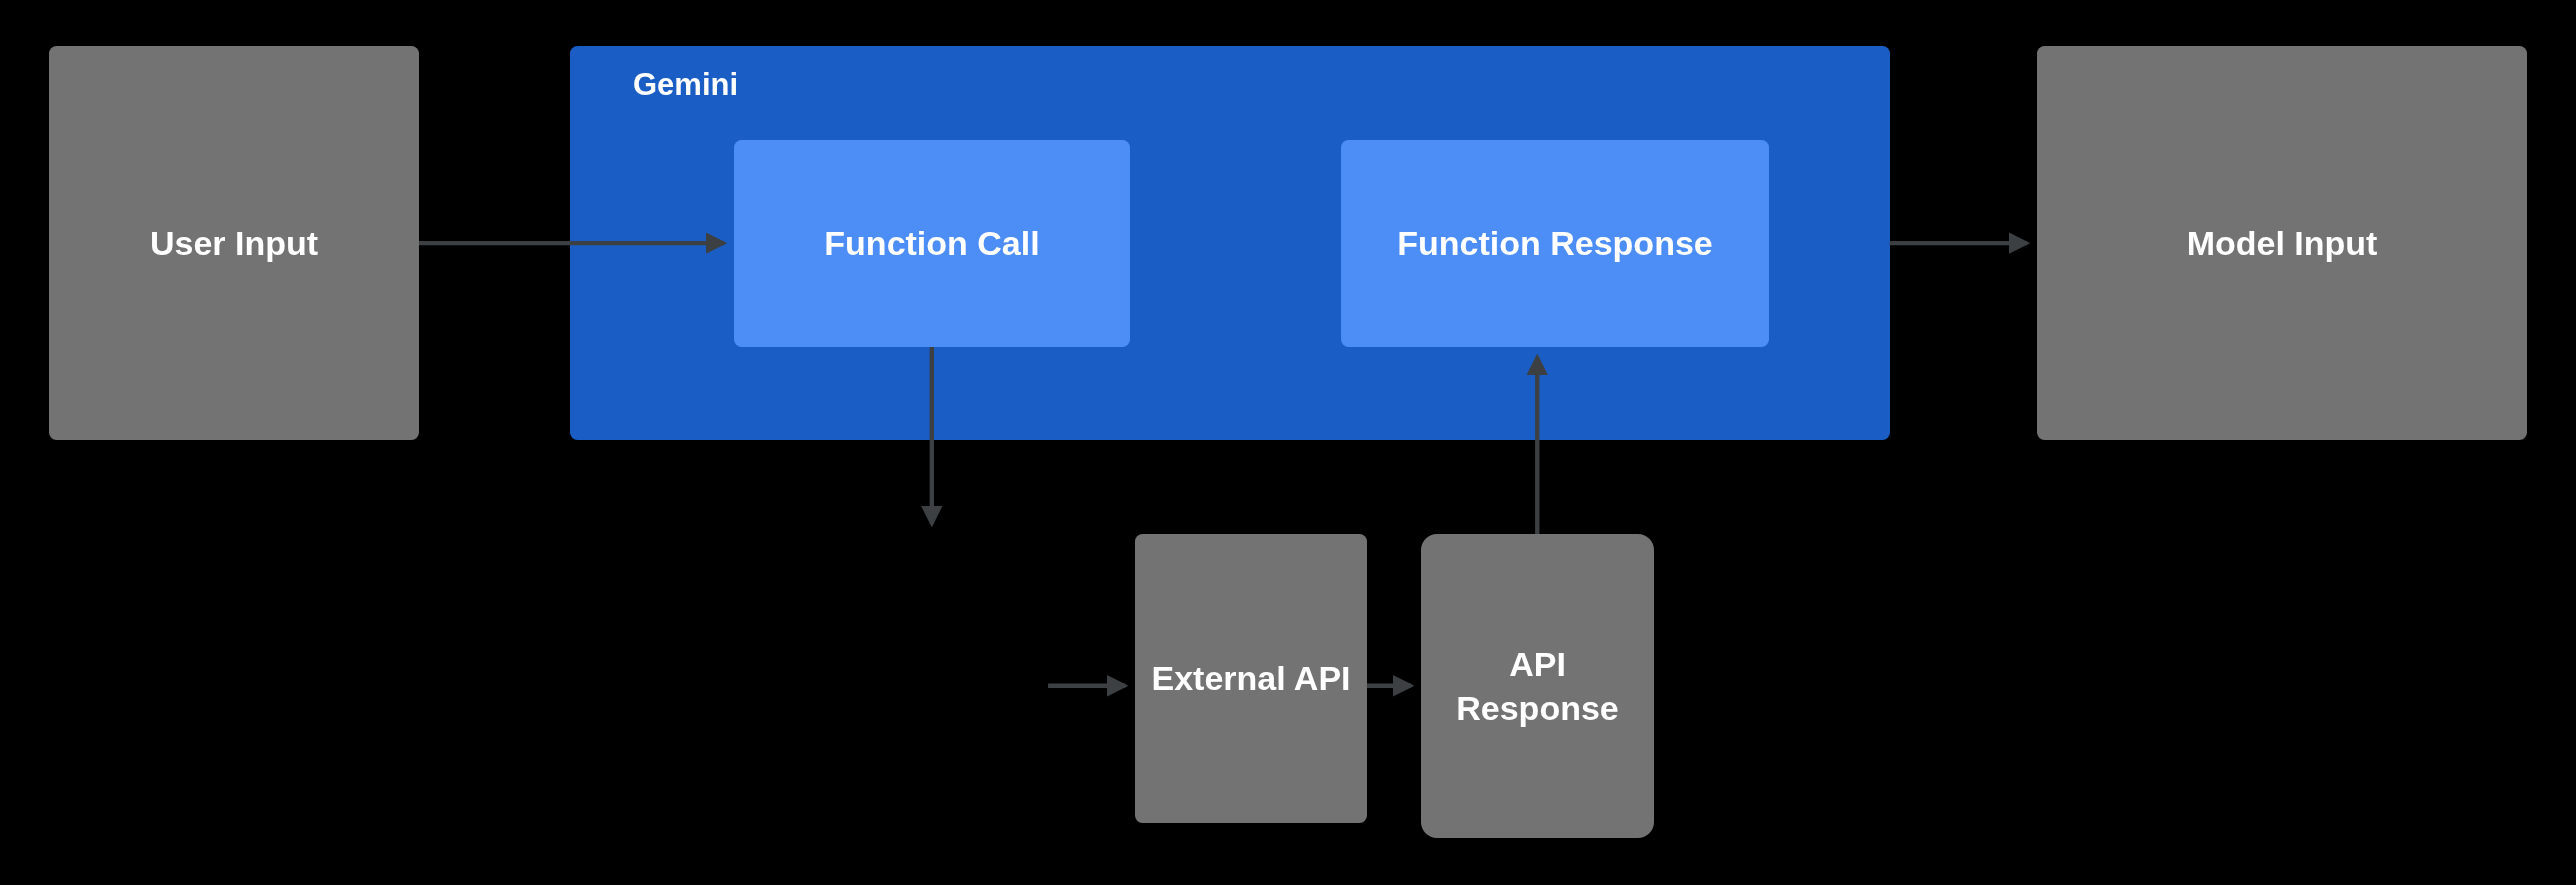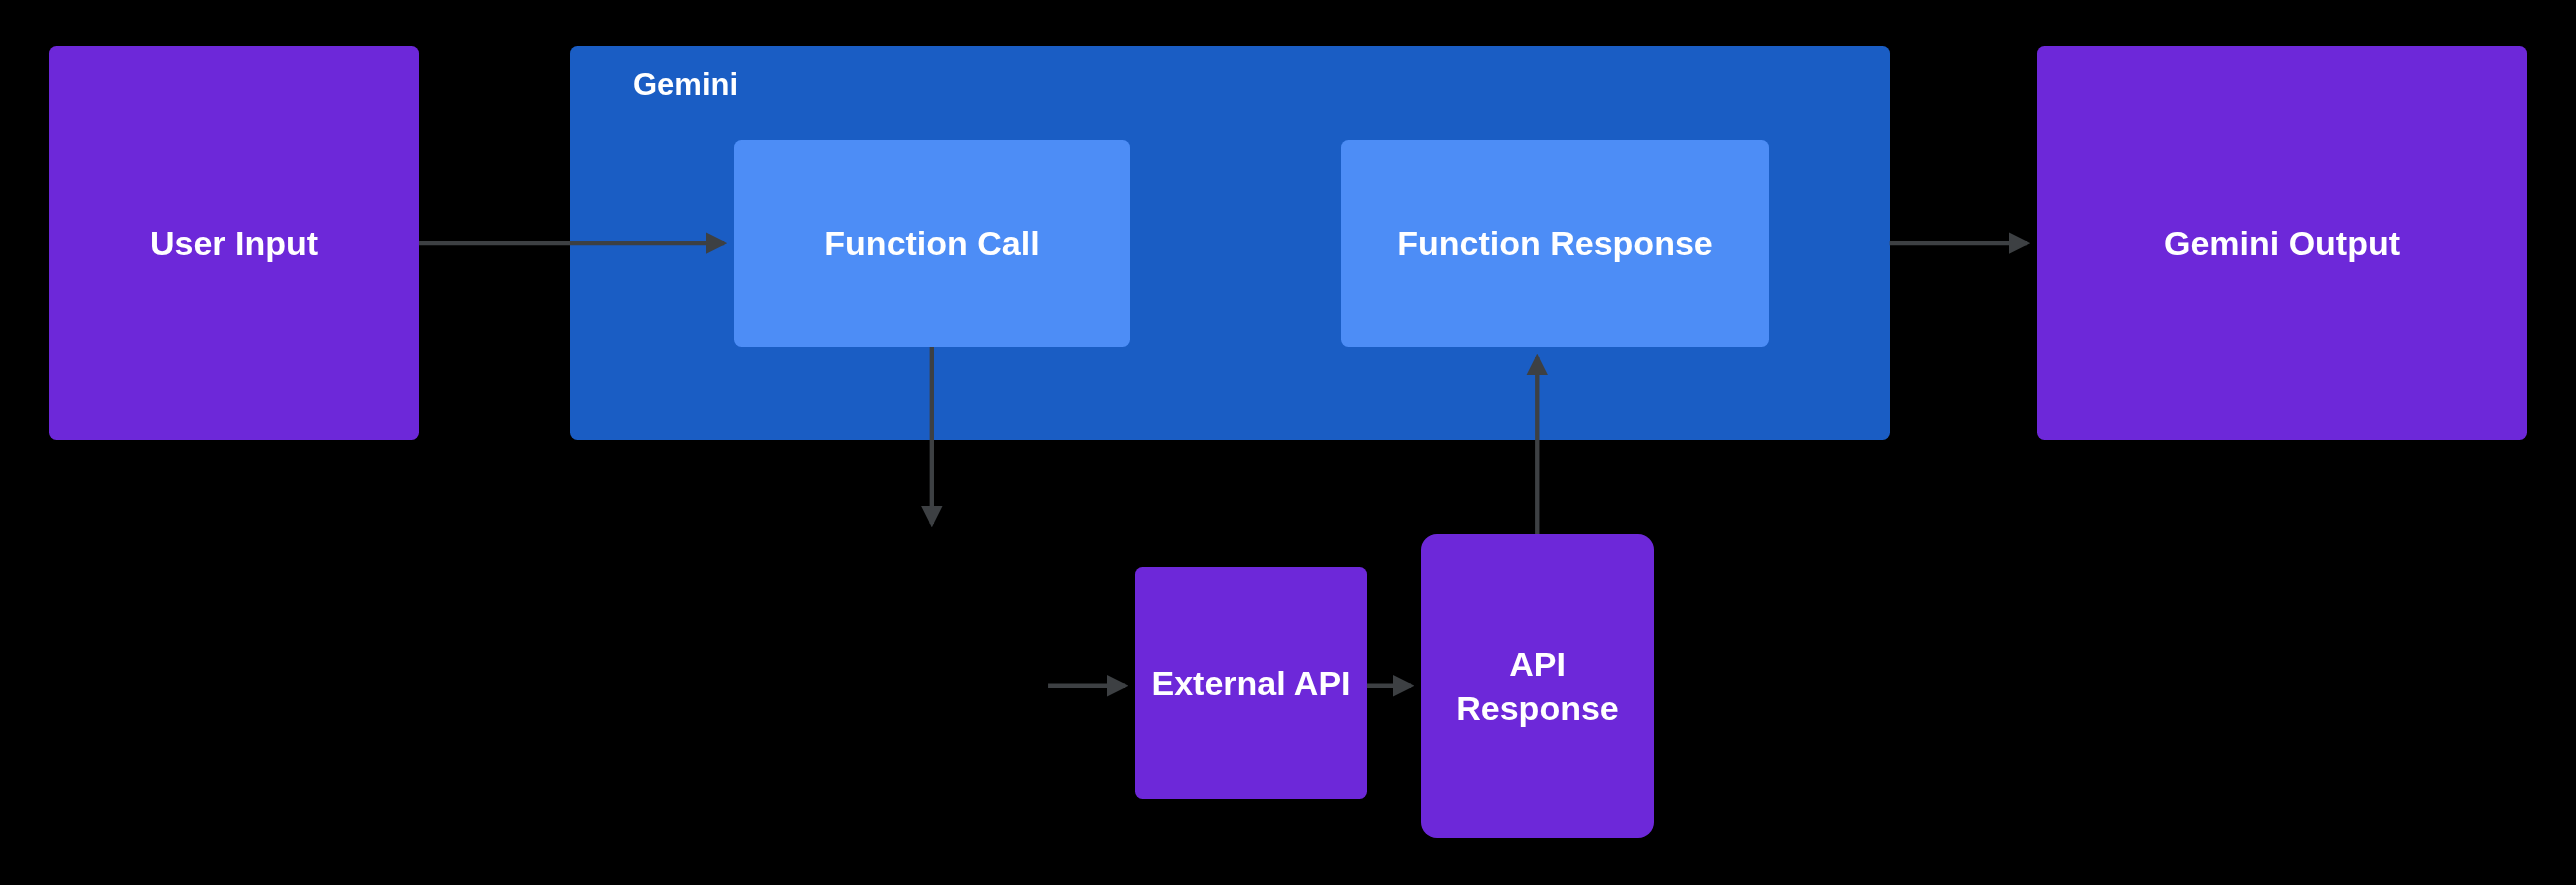--- a/index.html
+++ b/index.html
@@ -22,21 +22,21 @@
     align-items: center;
     justify-content: center;
     text-align: center;
     color: #ffffff;
     font-weight: bold;
     font-size: 34px;
     line-height: 1.3;
     border-radius: 7.5px;
     padding: 0 15px;
   }
-  .node.outer   { background: #6d28d9; z-index: 2; }
+  .node.outer   { background: #737373; z-index: 2; }
   .node.inner   { background: #4d8df6; z-index: 3; }
   .container-box {
     position: absolute;
     background: #1a5dc4;
     border-radius: 7.5px;
     z-index: 1;
   }
   .container-label {
     position: absolute;
     color: #ffffff;
@@ -46,21 +46,21 @@
     margin-left: 35px;
   }
   
   #node-user-input        { left: 49px;   top: 46px;  width: 370px;  height: 394px; }
   #node-gemini            { left: 570px;  top: 46px;  width: 1320px; height: 394px; }
   #label-gemini           { left: 598px;  top: 67px; }
   #node-function-call     { left: 734px; top: 140px; width: 396px;  height: 207px; }
   #node-function-response { left: 1341px; top: 140px; width: 428px;  height: 207px; }
   #node-model-output      { left: 2037px; top: 46px;  width: 490px;  height: 394px; }
   #node-api-parameters    { left: 815px; top: 534px; width: 233px;  height: 304px; }
-  #node-external-api      { left: 1135px; top: 534px; width: 232px;  height: 232px; margin-top: 33px; }
+  #node-external-api      { left: 1135px; top: 534px; width: 232px;  height: 289px; }
   #node-api-response      { left: 1421px; top: 534px; width: 233px;  height: 304px; border-radius: 16px; }
   svg.edges {
     position: absolute;
     left: 0;
     top: 0;
     width: 2576px;
     height: 886px;
     z-index: 4;
     pointer-events: none;
   }
@@ -71,21 +71,21 @@
 <div class="canvas">
 
   <div class="container-box" id="node-gemini"></div>
   <div class="container-label" id="label-gemini">Gemini</div>
 
   <div class="node outer" id="node-user-input">
     <span>User Input</span>
   </div>
 
   <div class="node outer" id="node-model-output">
-    <span>Gemini Output</span>
+    <span>Model Input</span>
   </div>
 
 
   <div class="node outer" id="node-external-api">
     <span>External API</span>
   </div>
 
   <div class="node outer" id="node-api-response">
     <span>API Response</span>
   </div>

